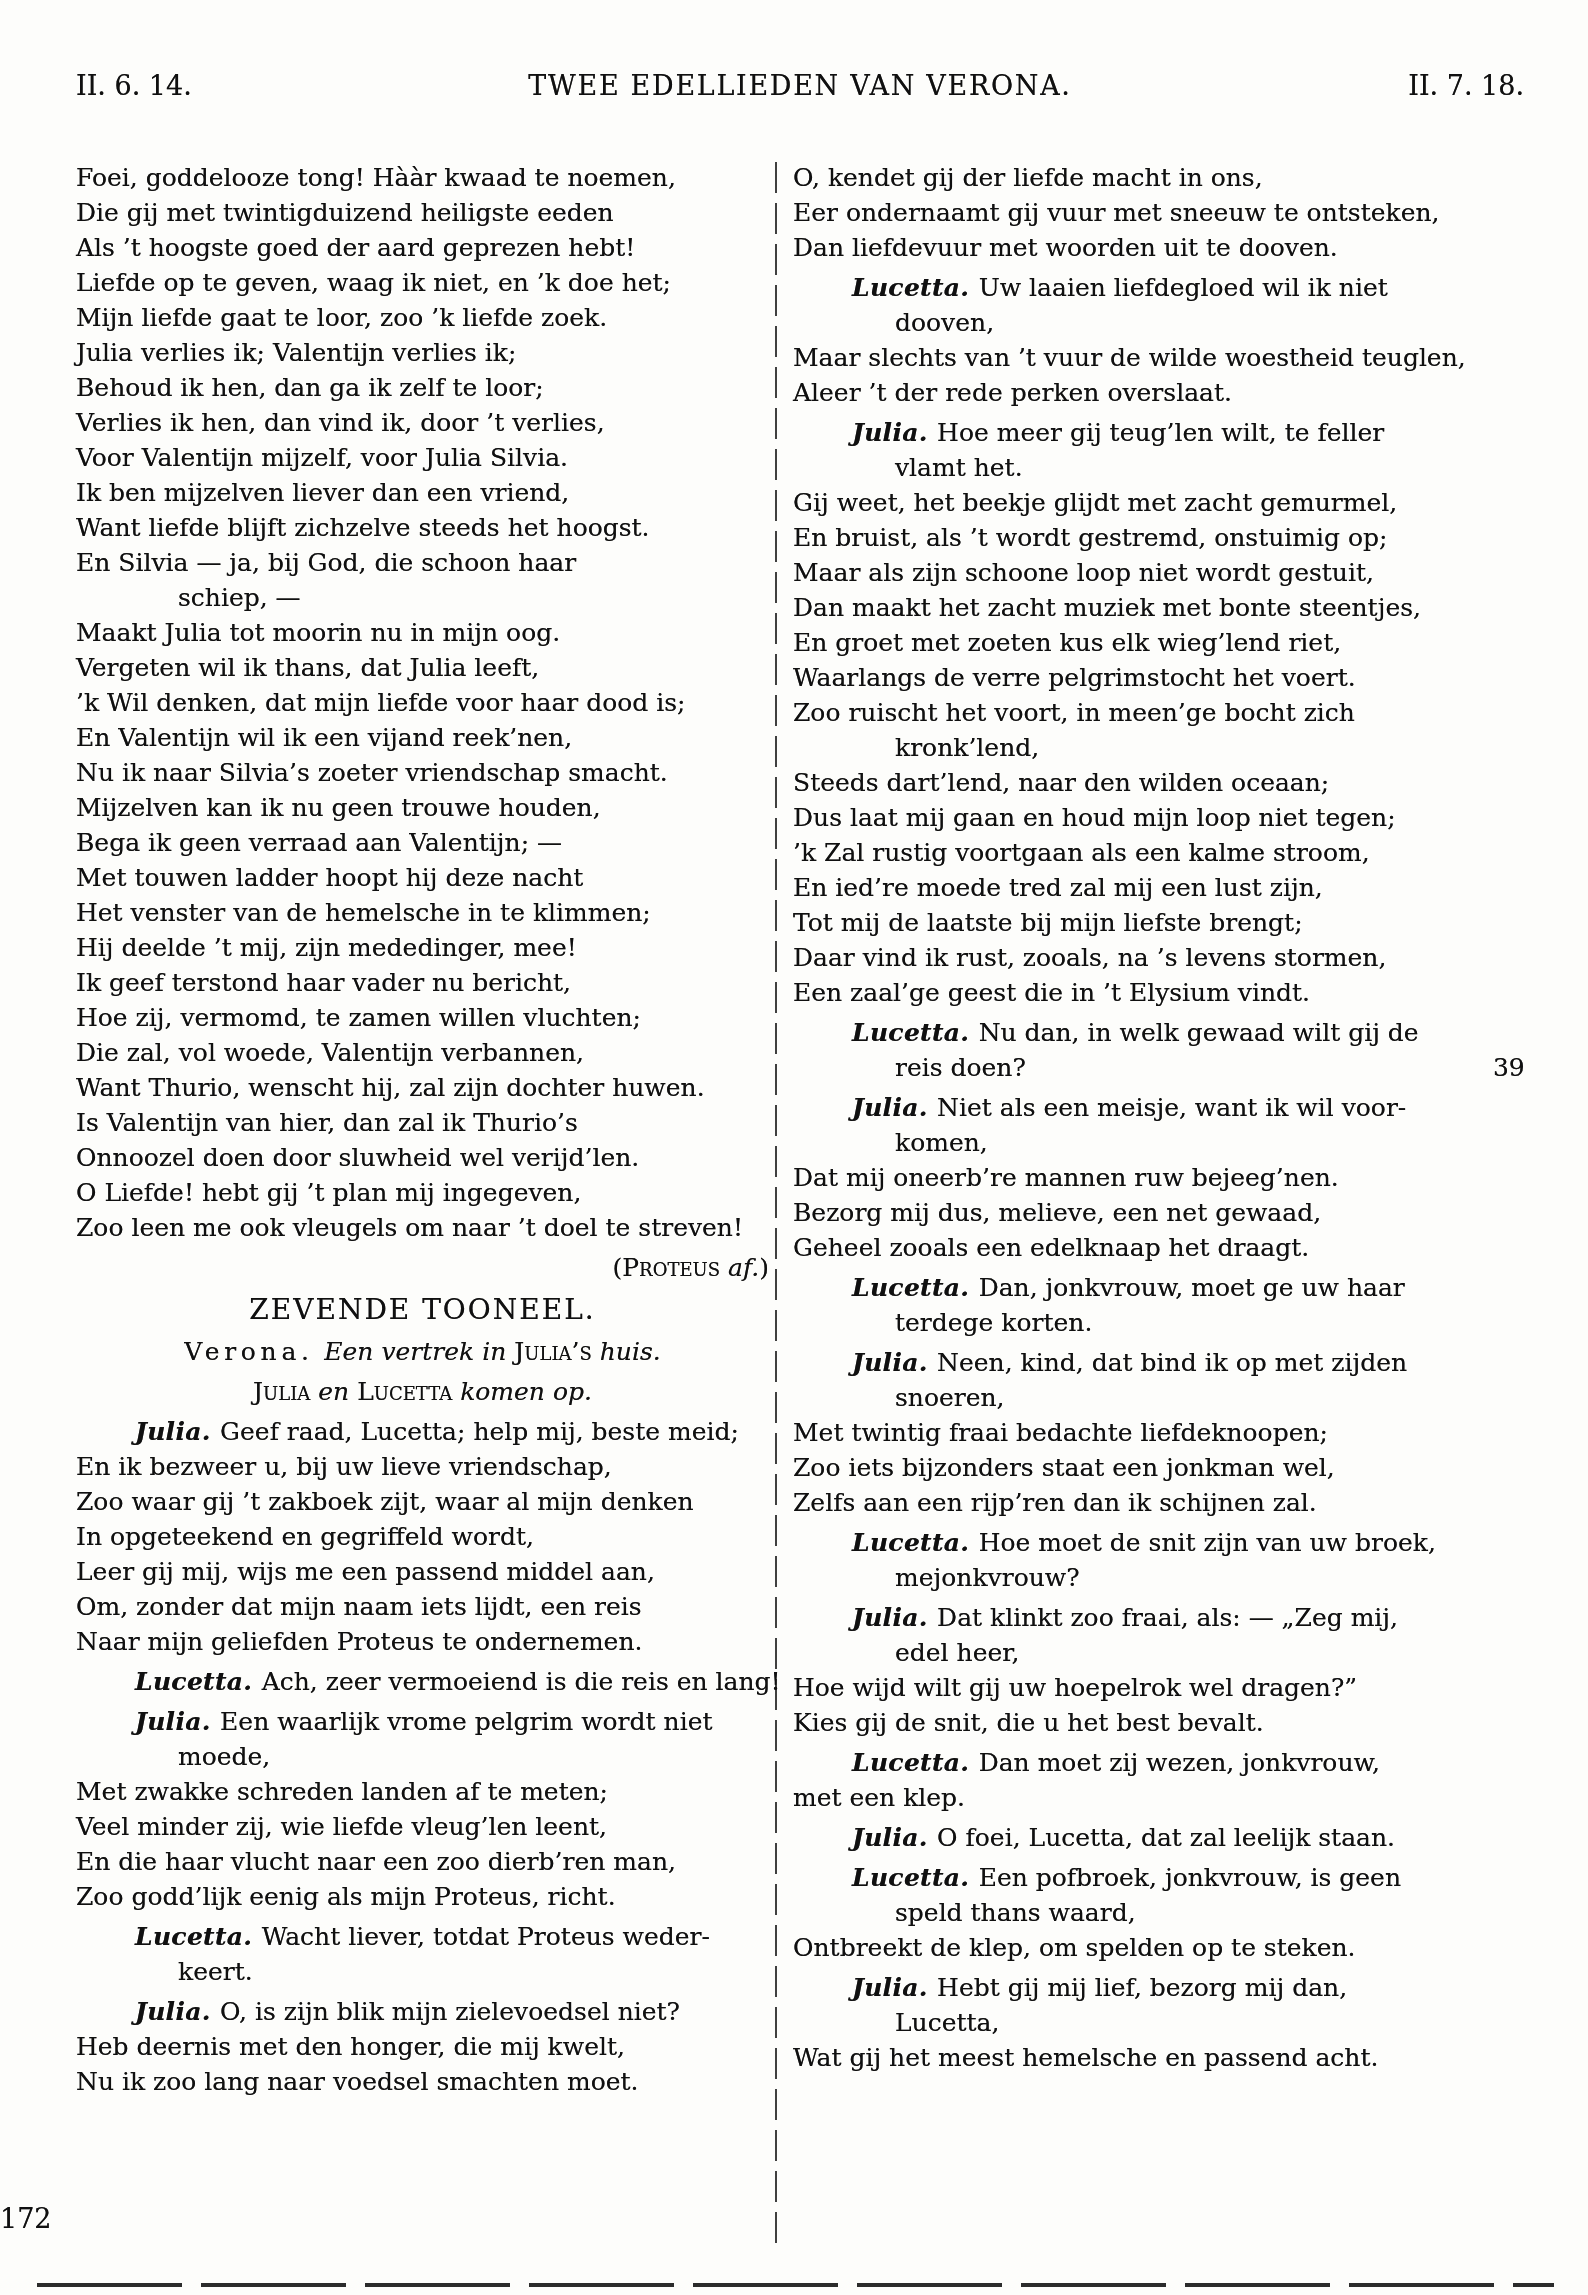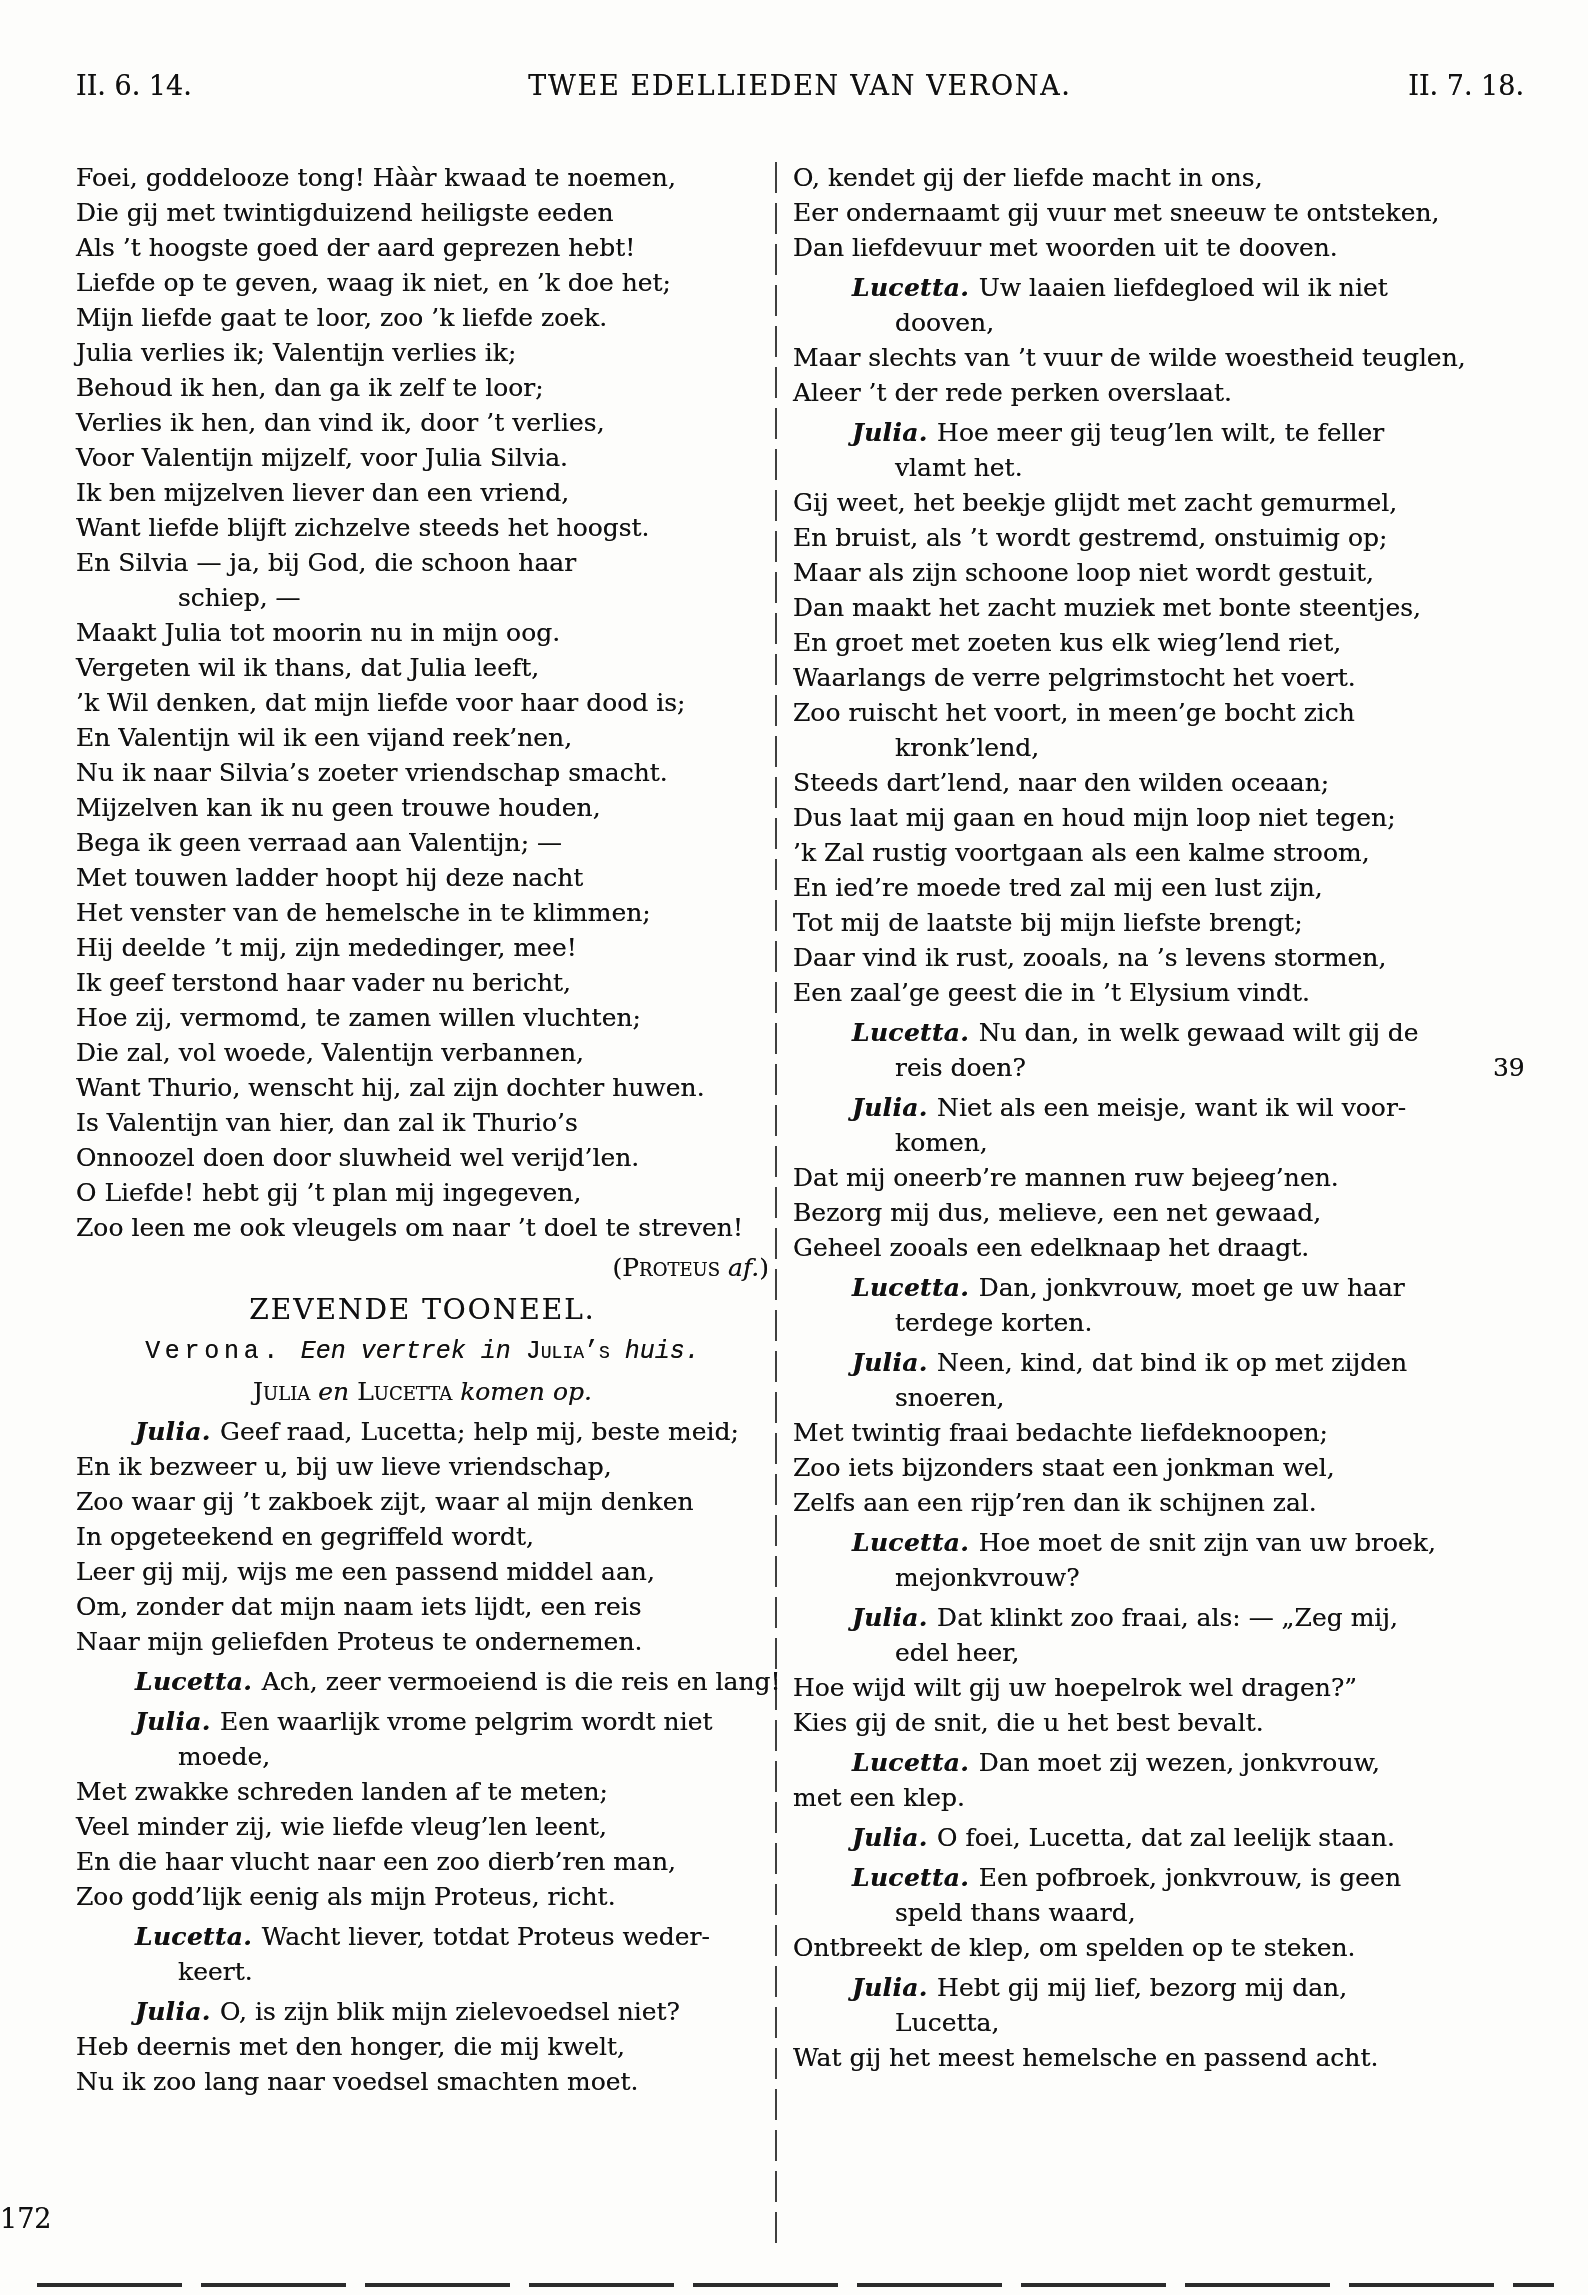--- a/index.html
+++ b/index.html
@@ -42,21 +42,21 @@
   .lineno{position:absolute;right:1.3px;top:0;}
   .sg-b{font-weight:bold;font-style:italic;margin-right:9.4px;letter-spacing:0.3px;}
   .sg-i{font-style:italic;}
   .sg-sc{font-variant:small-caps;}
   .sg-ls{letter-spacing:4.7px;margin-right:2.7px;}
   
   .block + .block{margin-top:5px;}
   .block-exit{margin-top:2.7px;}
   .block-heading{margin-top:24px;}
   .block-heading .line{font-size:28px;letter-spacing:2px;line-height:39px;}
-  .block-scene{margin-top:26px;font-family:Liberation Mono, monospace;}
+  .block-scene{margin-top:26px;}
   .block-entrance{margin-top:24px;}
   
   .page-number{
     position:absolute;top:2203px;left:0;width:1503px;
     text-align:left;font-size:27px;
   }
   .scan-artifact{
     position:absolute;left:37px;top:2283px;width:1517px;height:4px;
     background:repeating-linear-gradient(to right,#141414 0 145px,rgba(0,0,0,0) 145px 164px);
     opacity:0.9;

